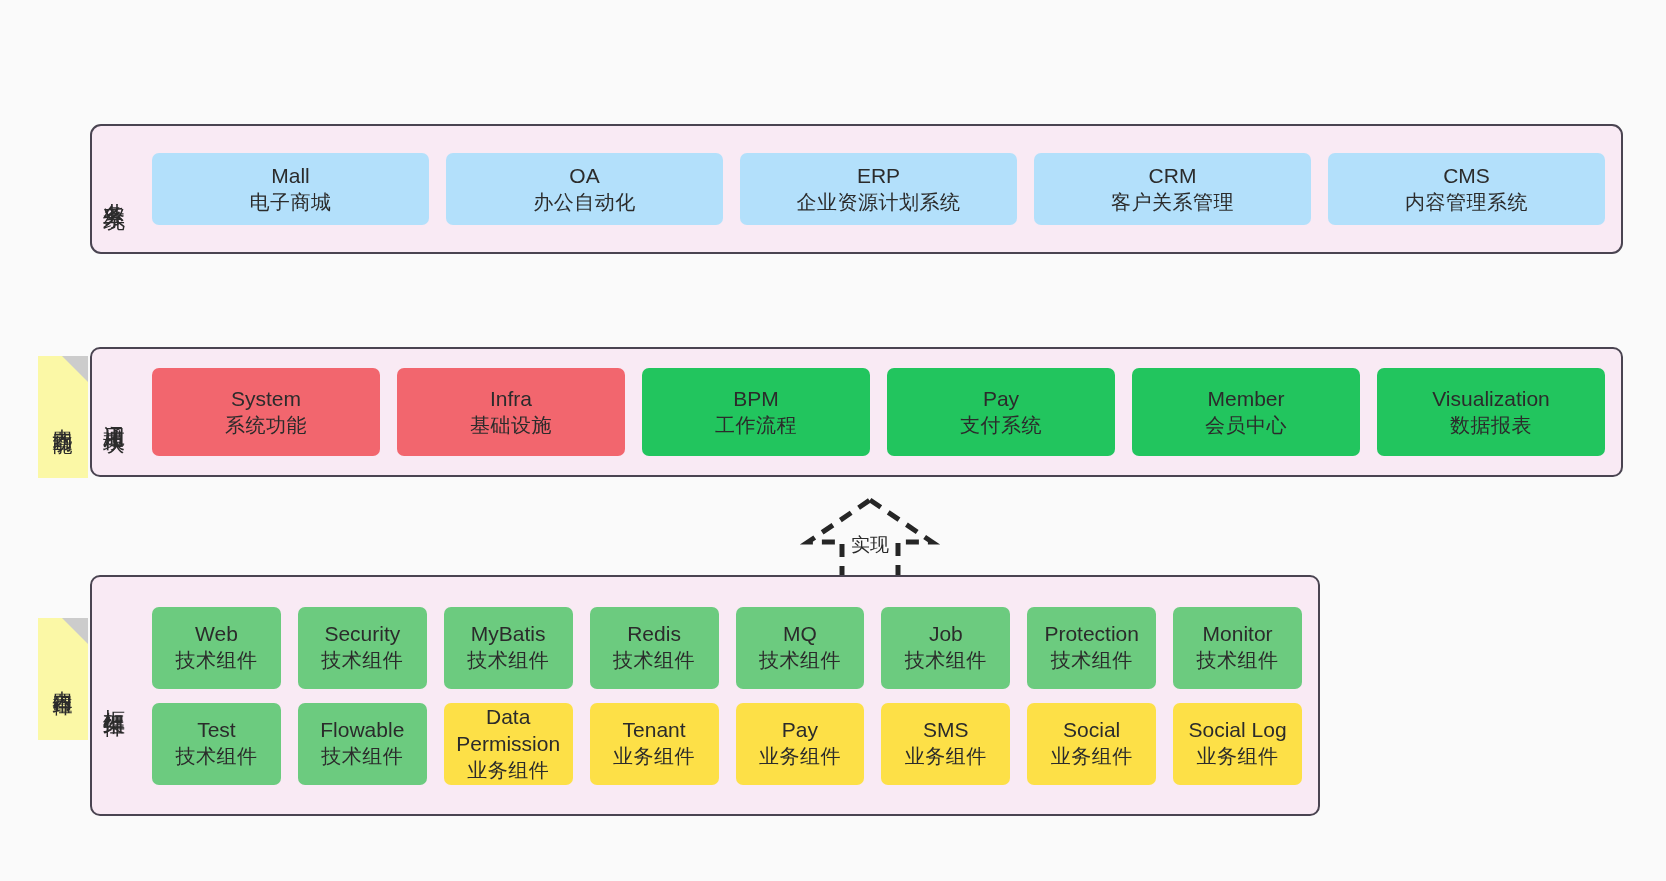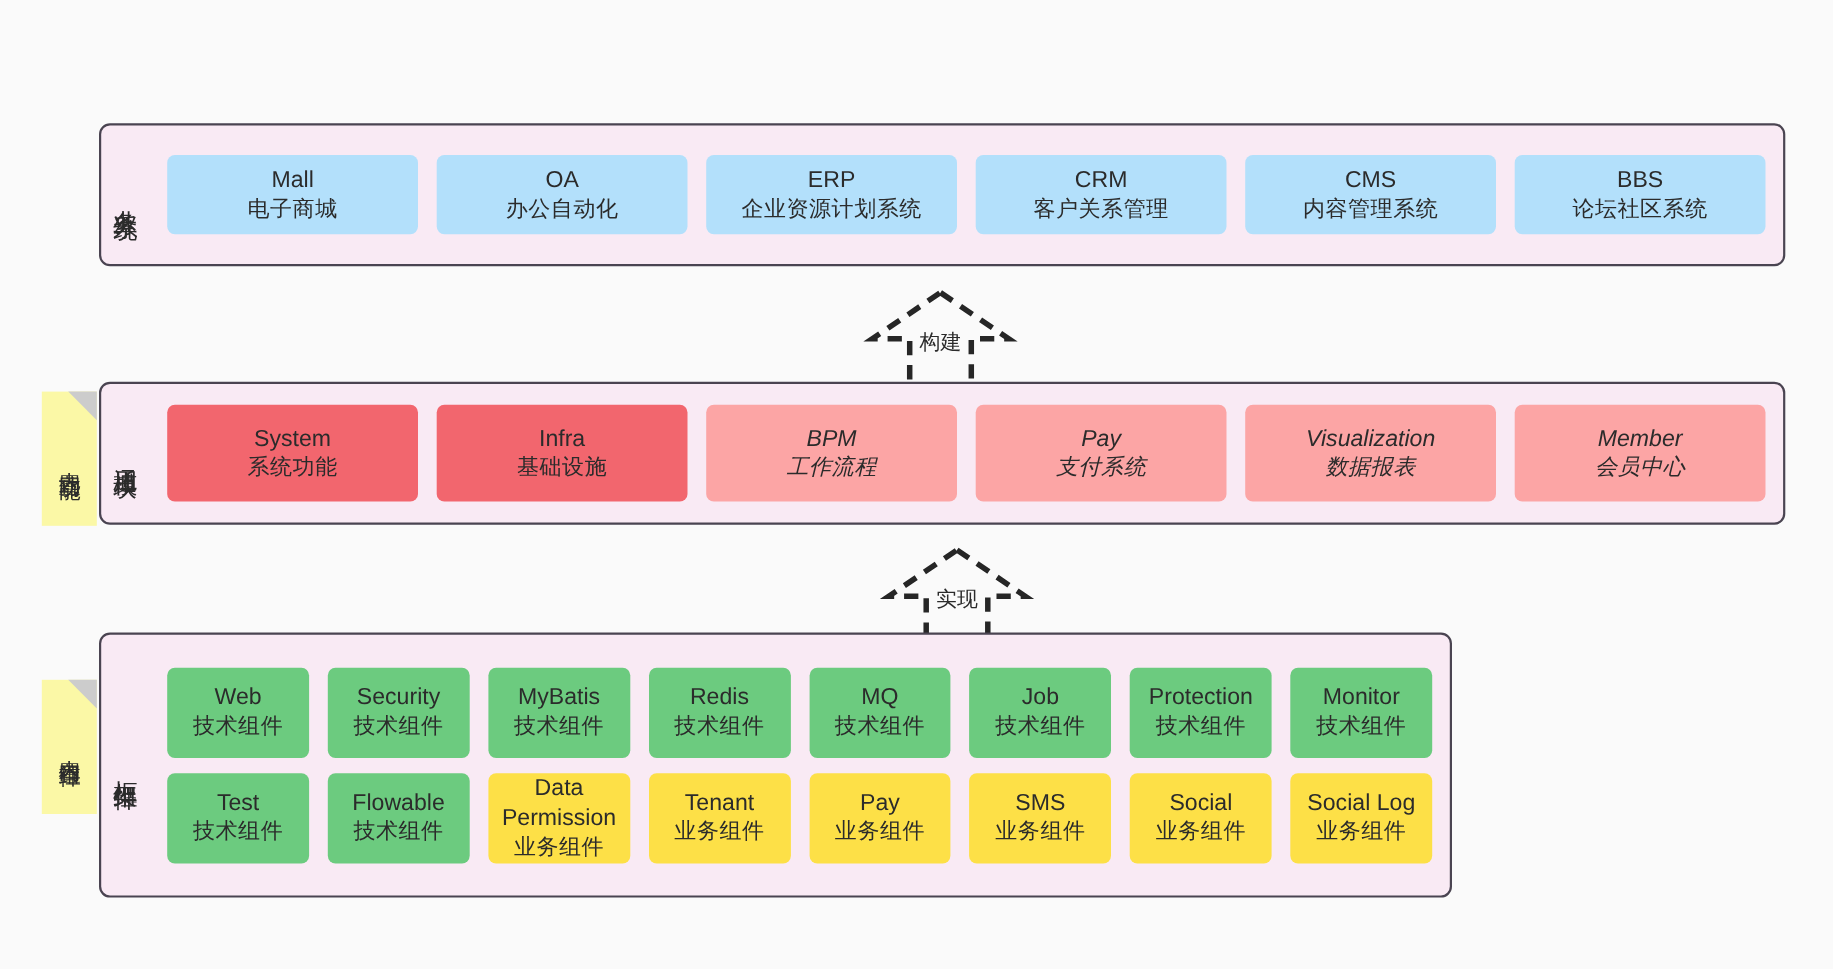--- a/index.html
+++ b/index.html
@@ -82,21 +82,21 @@
   .node .cn {
     font-size: 20px;
     line-height: 1.28;
     letter-spacing: 0.5px;
     white-space: nowrap;
   }
   .node.wrap .en { white-space: normal; }
 
   .blue  { background: #b3e0fb; }
   .red   { background: #f2666e; }
-  .pink  { background: #fca5a5; font-style: italic; }
+  .pink  { background: #22c55e; }
   .green { background: #6ccb7f; }
   .lgreen{ background: #fde047; }
 
   
   .note {
     position: absolute;
     background: #fbf8a6;
     box-sizing: border-box;
     display: flex;
     align-items: center;
@@ -137,21 +137,21 @@
     color: #2b2b2b;
     user-select: none;
     pointer-events: none;
   }
 </style>
 </head>
 <body>
 
 <div id="canvas">
 
-  <div class="layer" id="layer-business" style="left:90px; top:112px; width:1533px; height:130px;">
+  <div class="layer" id="layer-business" style="left:90px; top:124px; width:1533px; height:130px;border-radius:11px;">
     <div class="layer-title">业务系统</div>
     <div class="layer-body">
       <div class="row" style="height:72px;">
 
         <div class="node blue">
           <span class="en">Mall</span>
           <span class="cn">电子商城</span>
         </div>
 
         <div class="node blue">
@@ -167,35 +167,25 @@
         <div class="node blue">
           <span class="en">CRM</span>
           <span class="cn">客户关系管理</span>
         </div>
 
         <div class="node blue">
           <span class="en">CMS</span>
           <span class="cn">内容管理系统</span>
         </div>
 
-        <div class="node blue">
-          <span class="en">BBS</span>
-          <span class="cn">论坛社区系统</span>
-        </div>
 
       </div>
     </div>
   </div>
 
-  <div class="arrow" id="arrow-build" style="left:765px; top:258px;">
-    <svg width="180" height="100" viewBox="0 0 180 100">
-      <path d="M 90 8 L 152 50 L 118 50 L 118 96 L 62 96 L 62 50 L 28 50 Z" fill="none" stroke="#262626" stroke-width="5" stroke-dasharray="13 9" stroke-linejoin="miter"></path>
-    </svg>
-    <div class="alabel">构建</div>
-  </div>
 
   <div class="note" id="note-common" style="left:38px; top:356px; width:50px; height:122px;">
     <span class="fold"></span>
     <span>内置功能</span>
   </div>
 
   <div class="layer" id="layer-common" style="left:90px; top:347px; width:1533px; height:130px;">
     <div class="layer-title">通用模块</div>
     <div class="layer-body">
       <div class="row" style="height:88px;">
@@ -214,27 +204,27 @@
           <span class="en">BPM</span>
           <span class="cn">工作流程</span>
         </div>
 
         <div class="node pink">
           <span class="en">Pay</span>
           <span class="cn">支付系统</span>
         </div>
 
         <div class="node pink">
+          <span class="en">Member</span>
+          <span class="cn">会员中心</span>
+        </div>
+
+        <div class="node pink">
           <span class="en">Visualization</span>
           <span class="cn">数据报表</span>
-        </div>
-
-        <div class="node pink">
-          <span class="en">Member</span>
-          <span class="cn">会员中心</span>
         </div>
 
       </div>
     </div>
   </div>
 
   <div class="arrow" id="arrow-implement" style="left:780px; top:492px;">
     <svg width="180" height="100" viewBox="0 0 180 100">
       <path d="M 90 8 L 152 50 L 118 50 L 118 96 L 62 96 L 62 50 L 28 50 Z" fill="none" stroke="#262626" stroke-width="5" stroke-dasharray="13 9" stroke-linejoin="miter"></path>
     </svg>

